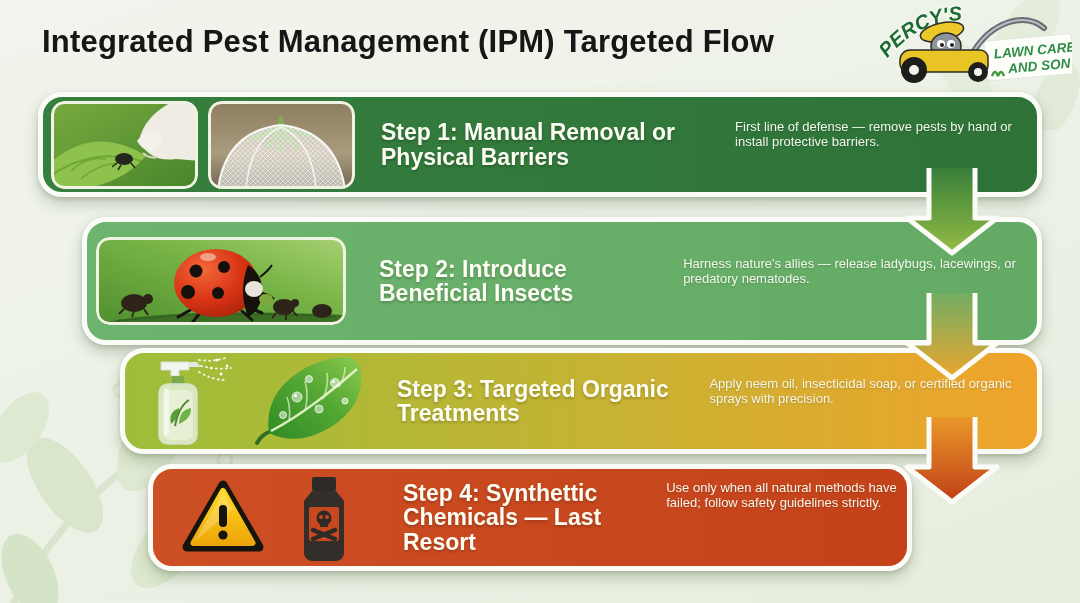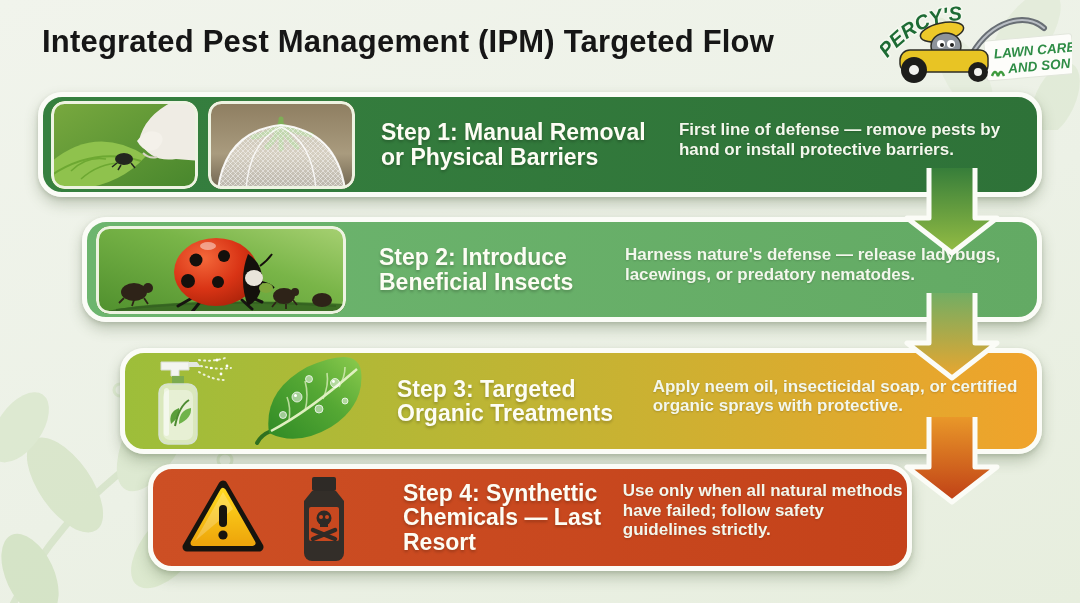--- a/index.html
+++ b/index.html
@@ -10,27 +10,27 @@
   .title{position:absolute;left:42px;top:24px;font-size:31px;font-weight:800;
          color:#161616;letter-spacing:.2px;z-index:3;}
   .logo{position:absolute;left:880px;top:2px;width:192px;height:86px;z-index:3;}
   
   .bg-deco{position:absolute;z-index:0;pointer-events:none;}
   
   .banner{position:absolute;box-sizing:border-box;border:5px solid #fbfcf7;border-radius:24px;
           box-shadow:0 7px 14px rgba(70,90,55,.28),0 2px 4px rgba(70,90,55,.18);
           display:flex;align-items:center;z-index:2;}
   .b1{left:38px;top:92px;width:1004px;height:105px;background:linear-gradient(90deg,#36803f,#2e7238);}
-  .b2{left:82px;top:217px;width:960px;height:105px;background:linear-gradient(90deg,#6db56e,#63aa64);justify-content:space-between;}
+  .b2{left:82px;top:217px;width:960px;height:128px;background:linear-gradient(90deg,#6db56e,#63aa64);justify-content:space-between;}
   .b3{left:120px;top:348px;width:922px;height:106px;background:linear-gradient(90deg,#9dbe3a,#c9b232 55%,#f0a32b);}
   .b4{left:148px;top:464px;width:764px;height:107px;background:linear-gradient(90deg,#cd4f24,#c4421a);}
   .photo{border-radius:14px;flex:0 0 auto;display:block;}
   .steptext{display:flex;flex-direction:row;gap:7px;}
   .stephead{font-size:23px;font-weight:800;color:#fdfdf4;text-shadow:0 2px 3px rgba(0,0,0,.22);line-height:1.05;}
-  .stepdesc{font-size:17px;font-weight:700;color:#f3f7ec;text-shadow:0 1px 2px rgba(0,0,0,.18);line-height:1.15;}
+  .stepdesc{font-size:13px;font-weight:400;color:#f3f7ec;text-shadow:0 1px 2px rgba(0,0,0,.18);line-height:1.15;}
   .b1 .imgzone{margin-left:8px;display:flex;gap:10px;}
   .b1 .steptext{margin-left:26px;}
   .b2 .imgzone{margin-left:9px;display:flex;}
   .b2 .steptext{margin-left:33px;}
   .b3 .imgzone{margin-left:22px;display:flex;align-items:center;gap:10px;}
   .b3 .steptext{margin-left:26px;}
   .b4 .imgzone{margin-left:28px;display:flex;align-items:center;gap:30px;}
   .b4 .steptext{margin-left:50px;}
   
   .arrow{position:absolute;z-index:4;}
@@ -206,21 +206,21 @@
             <path d="M180,76 l-4,5 M190,78 l0,5 M197,74 l4,5" stroke="#2e2318" stroke-width="1.8" fill="none"></path>
             <ellipse cx="226" cy="74" rx="10" ry="7"></ellipse>
             <ellipse cx="170" cy="62" rx="7" ry="5" fill="#7fa83c"></ellipse>
           </g>
           <rect x="1.5" y="1.5" width="247" height="85" rx="12" fill="none" stroke="#eef3e2" stroke-width="3"></rect>
         </g>
       </svg>
     </div>
     <div class="steptext">
       <div class="stephead">Step 2: Introduce Beneficial Insects</div>
-      <div class="stepdesc">Harness nature's defense — release ladybugs, lacewings, or predatory nematodes.</div>
+      <div class="stepdesc">Harness nature's allies — release ladybugs, lacewings, or predatory nematodes.</div>
     </div>
   </div>
 
   <div class="banner b3">
     <div class="imgzone">
 
       <svg width="92" height="94" viewBox="0 0 92 94">
         <g>
           <path d="M52,6 q14,2 26,-2 M54,12 q16,4 30,2 M52,18 q14,8 26,8" stroke="rgba(255,255,255,.8)" stroke-width="2" fill="none" stroke-dasharray="1 4" stroke-linecap="round"></path>
           <circle cx="70" cy="6" r="1.6" fill="#fff"></circle>
@@ -258,21 +258,21 @@
           <circle cx="60" cy="26" r="3.5"></circle>
             <circle cx="34" cy="62" r="3.5"></circle>
             <circle cx="96" cy="48" r="3"></circle>
         </g>
         <circle cx="46.5" cy="42.5" r="1.5" fill="#fff"></circle>
           <circle cx="84.5" cy="28.5" r="1.4" fill="#fff"></circle>
       </svg>
     </div>
     <div class="steptext">
       <div class="stephead">Step 3: Targeted Organic Treatments</div>
-      <div class="stepdesc">Apply neem oil, insecticidal soap, or certified organic sprays with protective.</div>
+      <div class="stepdesc">Apply neem oil, insecticidal soap, or certified organic sprays with precision.</div>
     </div>
   </div>
 
   <div class="banner b4">
     <div class="imgzone">
 
       <svg width="84" height="78" viewBox="0 0 84 78">
         <defs>
           <linearGradient id="wtr" x1="0" y1="0" x2="0" y2="1">
             <stop offset="0" stop-color="#ffd81e"></stop>

